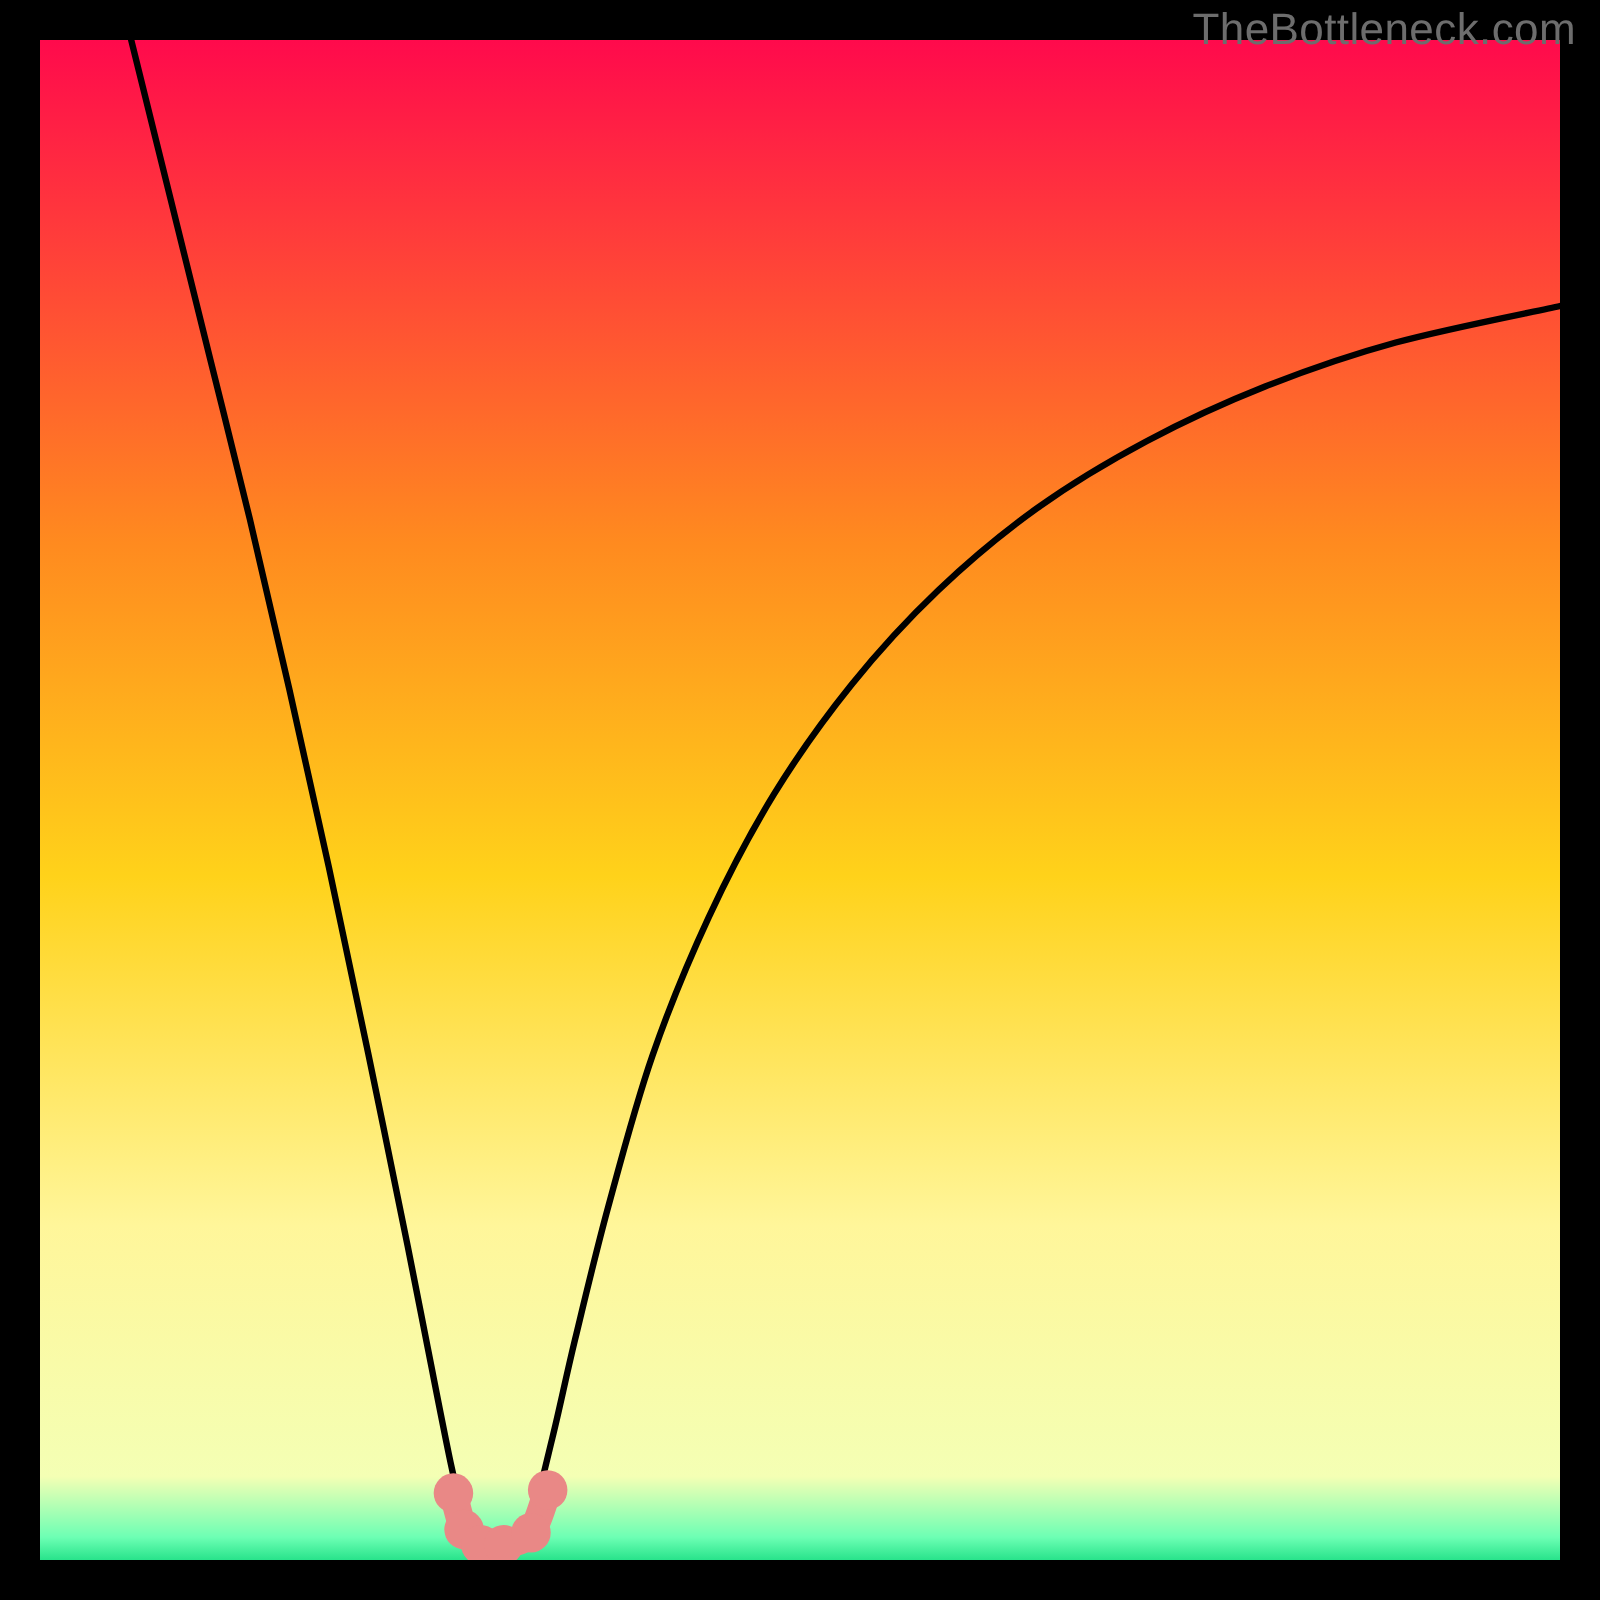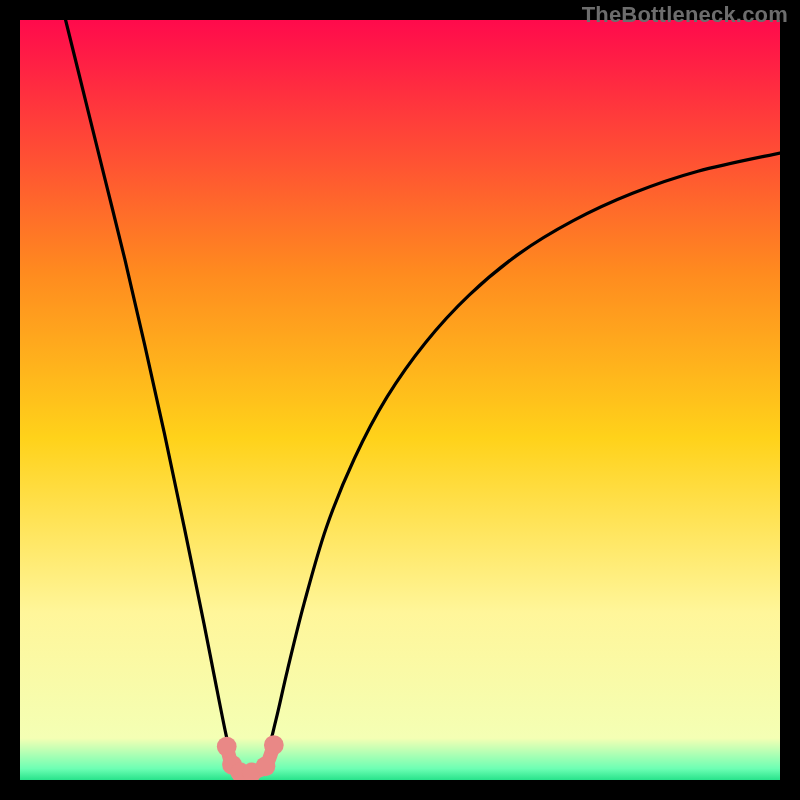--- a/index.html
+++ b/index.html
@@ -26,21 +26,21 @@
     width: 760px;
     height: 760px;
   }
   .watermark {
     position: absolute;
     top: 2px;
     right: 12px;
     color: #6d6d6d;
     font-size: 22px;
     letter-spacing: 0.2px;
-    font-weight: 700;
+    font-weight: 400;
   }
 </style>
 </head>
 <body>
 
 <div class="frame">
   <svg class="plot" viewBox="0 0 760 760" preserveAspectRatio="none">
     <defs>
       <linearGradient id="bg-grad" x1="0" y1="0" x2="0" y2="1">
           <stop offset="0%" stop-color="#ff0a4c"></stop>

